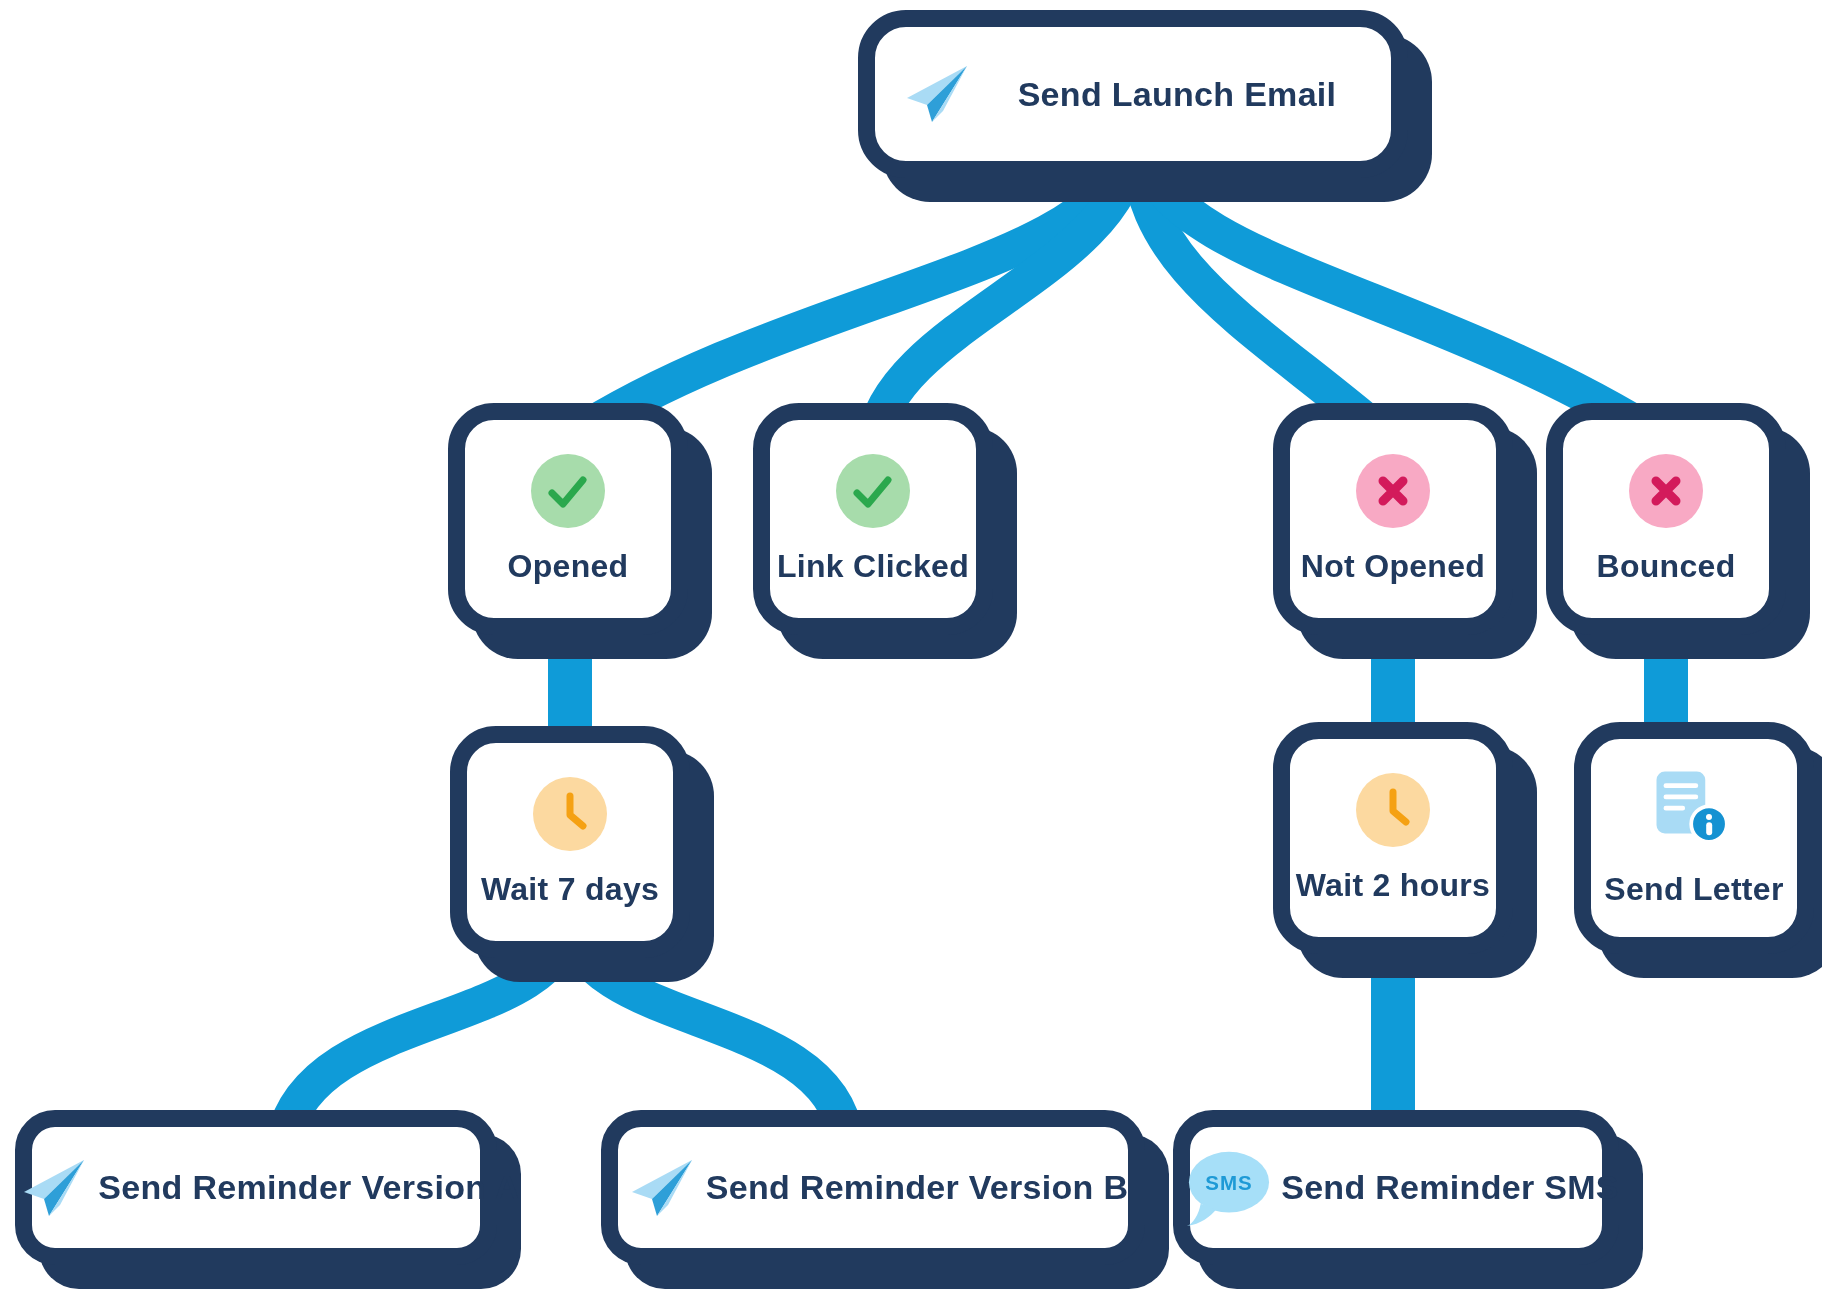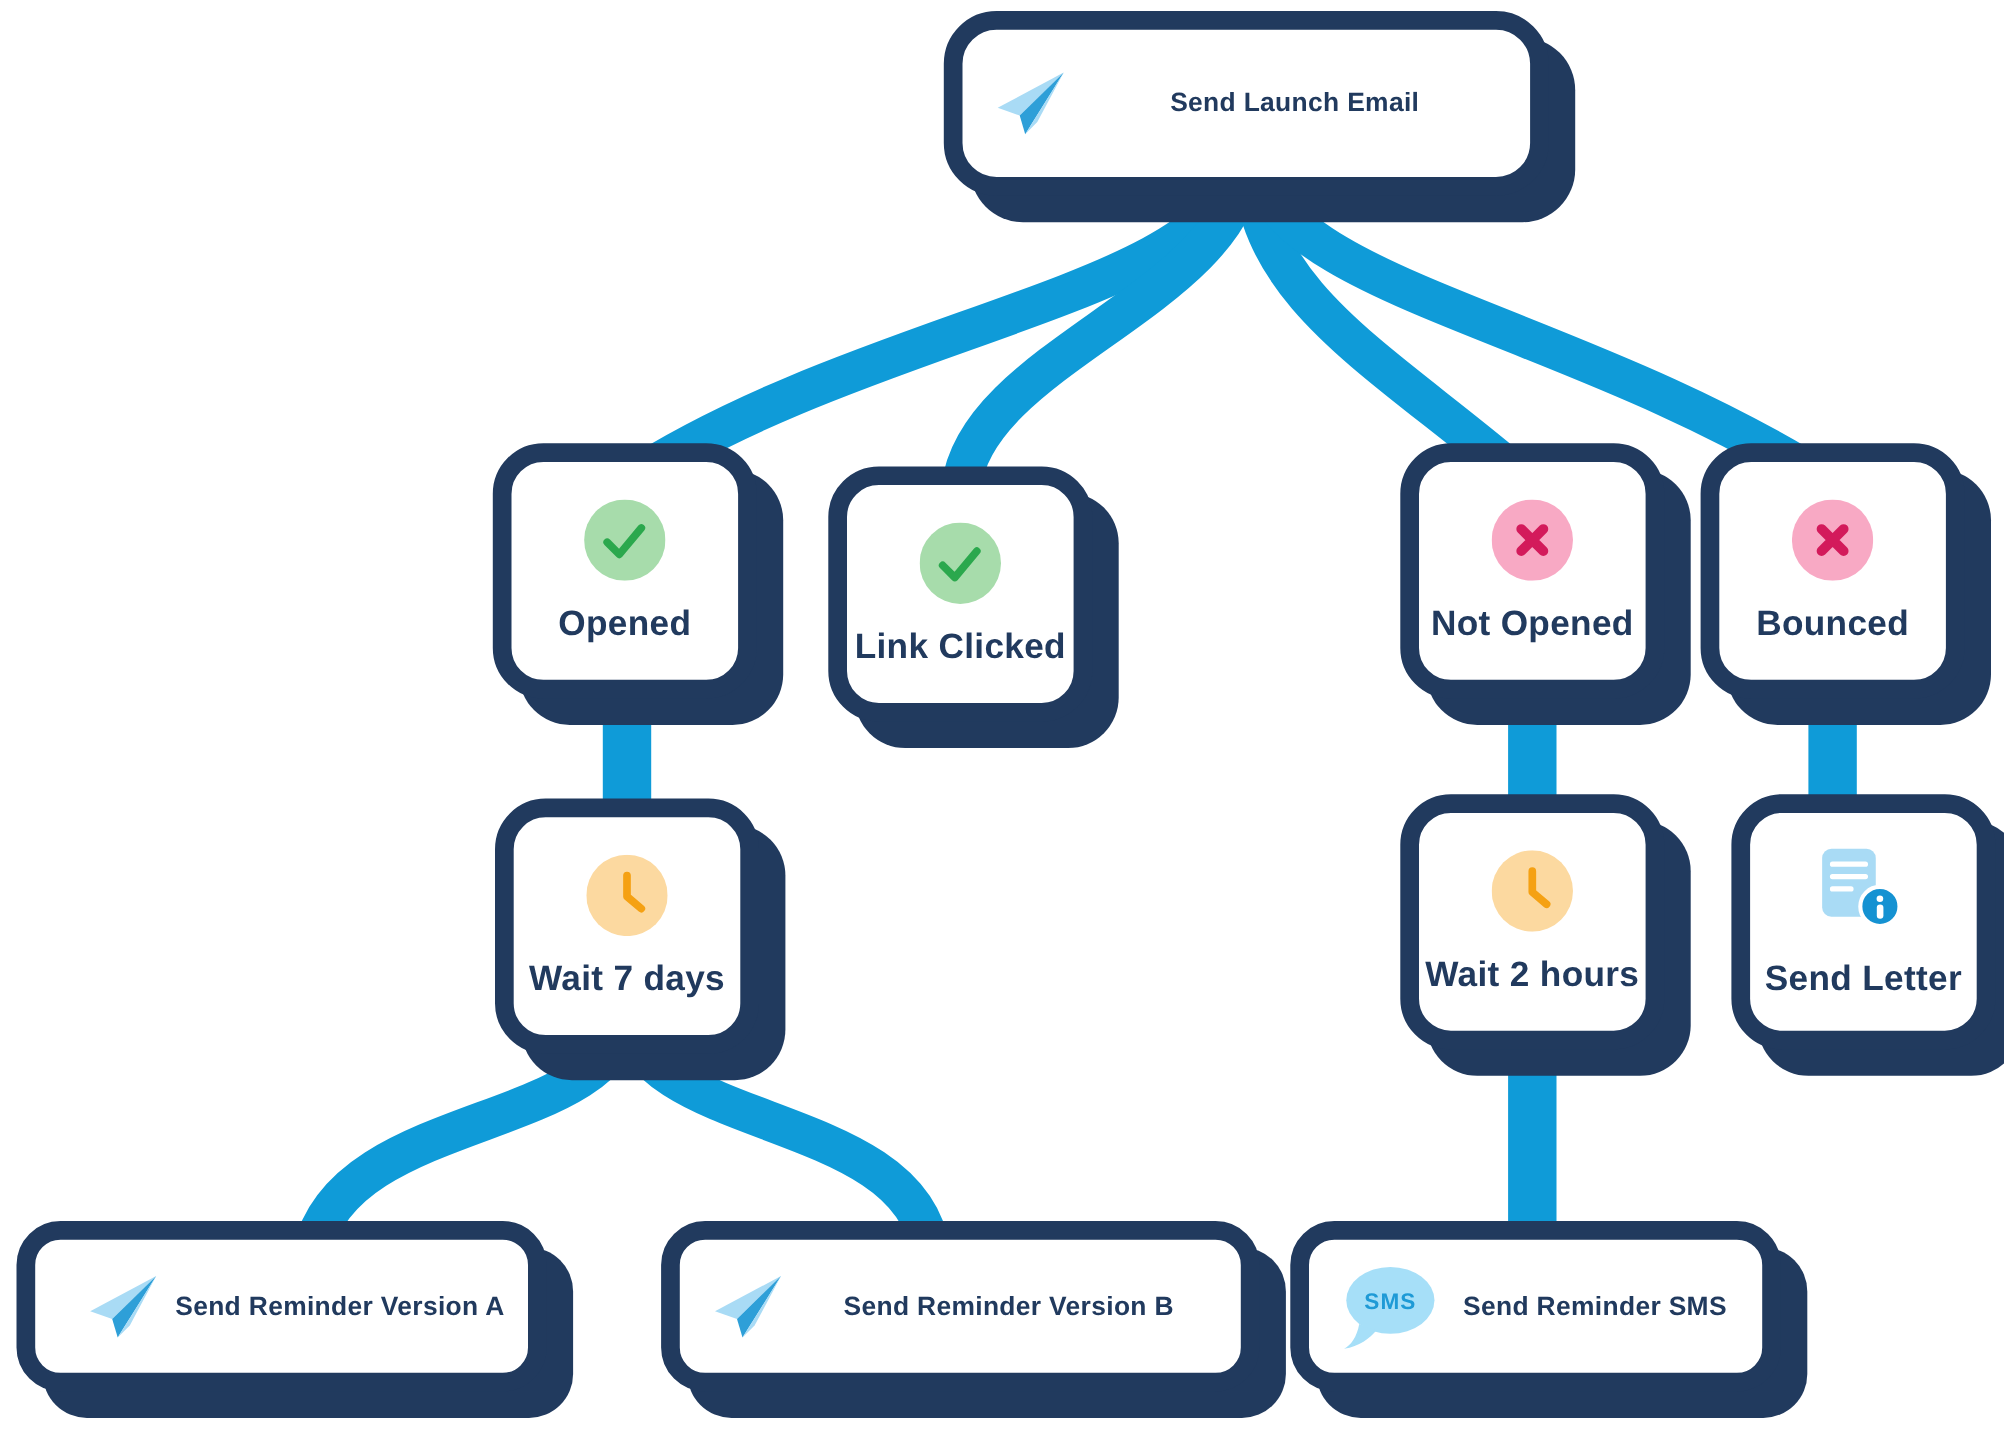--- a/index.html
+++ b/index.html
@@ -35,27 +35,27 @@
     color:var(--navy);font-weight:bold;
   }
   .node.small{
     width:240px;height:232px;border-radius:46px;
     flex-direction:column;gap:20px;
   }
   .node.wide{
     height:155px;border-radius:40px;flex-direction:row;
   }
   .small .label{font-size:32px;letter-spacing:.3px;white-space:nowrap;}
-  .wide .label{flex:1;text-align:center;font-size:24px;letter-spacing:.3px;white-space:nowrap;padding:0 18px 0 10px;}
+  .wide .label{flex:1;text-align:center;font-size:34px;letter-spacing:.3px;white-space:nowrap;padding:0 18px 0 10px;}
   .wide .icon{margin-left:30px;flex:0 0 auto;display:flex;}
   .small .icon{display:flex;}
 
   #n-launch{left:858px;top:10px;width:550px;height:168px;border-radius:48px;}
   #n-opened{left:448px;top:403px;}
-  #n-link{left:753px;top:424px;}
+  #n-link{left:753px;top:403px;}
   #n-notopened{left:1273px;top:403px;}
   #n-bounced{left:1546px;top:403px;}
   #n-wait7{left:450px;top:726px;}
   #n-wait2{left:1273px;top:722px;}
   #n-letter{left:1546px;top:722px;margin-left:28px;}
   #n-a{left:15px;top:1110px;width:482px;padding-left:18px;}
   #n-b{left:601px;top:1110px;width:544px;}
   #n-sms{left:1173px;top:1110px;width:446px;}
 
   

